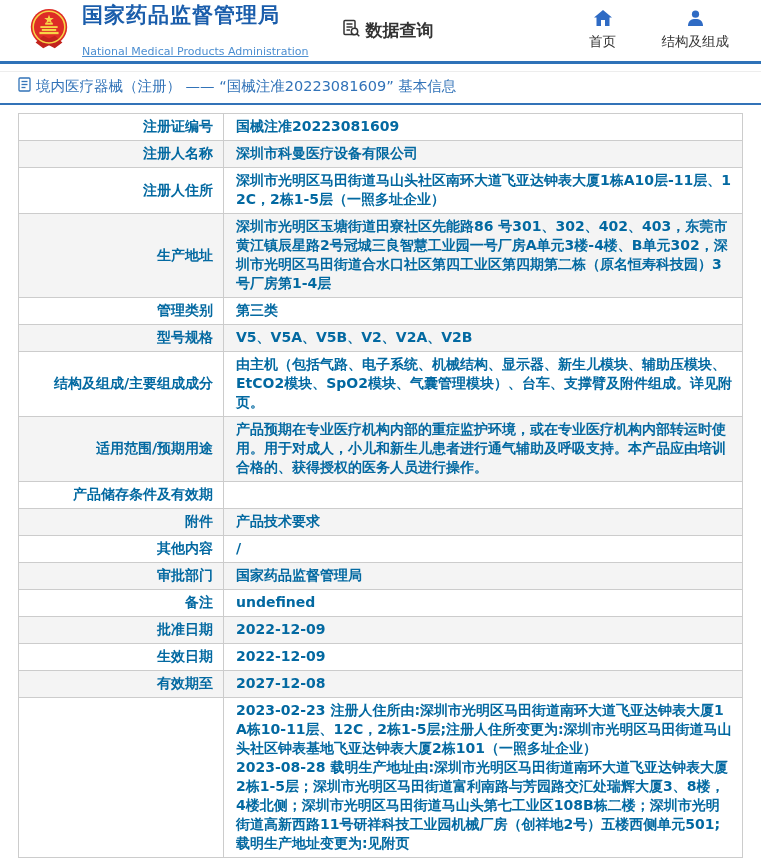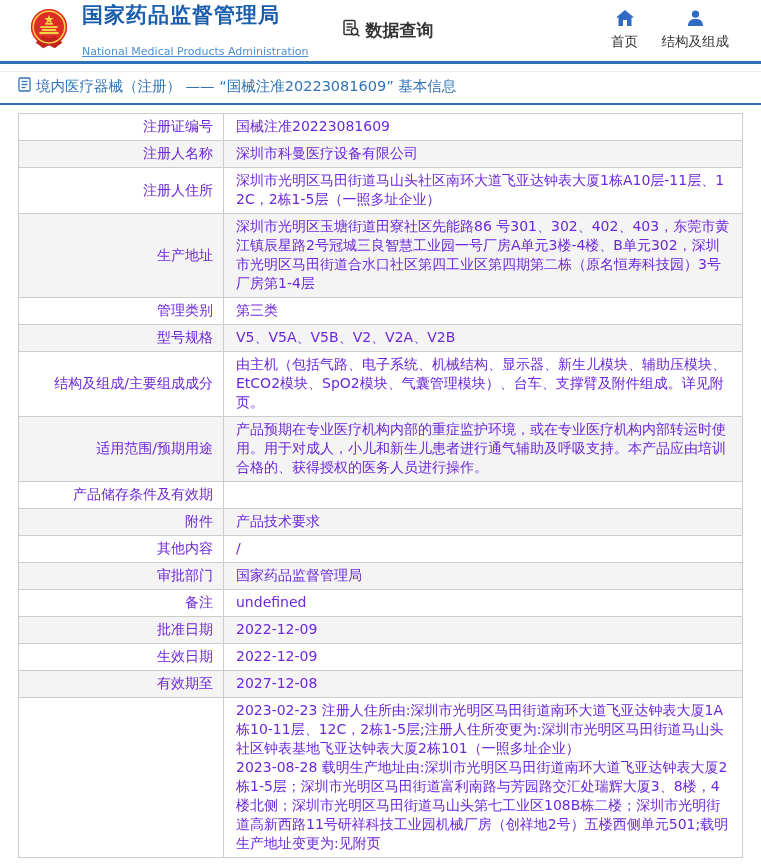--- a/index.html
+++ b/index.html
@@ -24,21 +24,21 @@
     color: #1a5dab; font-weight: bold; font-size: 21px;
     letter-spacing: 1px; line-height: 1.15;
   }
   .brand-sub { color: #4d8fd1; font-size: 11px; margin-top: 18px; text-decoration: underline; }
   .section-tab {
     display: flex; align-items: center; gap: 4px;
     margin-left: 34px; cursor: pointer;
   }
   .section-tab .txt { color: #333; font-size: 17px; font-weight: bold; }
   .header-spacer { flex: 1; }
-  .nav { display: flex; gap: 16px; margin-right: 14px; }
+  .nav { display: flex; gap: 38px; margin-right: 14px; }
   .nav-item {
     display: flex; flex-direction: column; align-items: center;
     gap: 3px; cursor: pointer; min-width: 42px;
   }
   .nav-item .lbl { color: #333; font-size: 13.5px; white-space: nowrap; }
   
   .crumbbar {
     margin-top: 7px;
     padding: 5px 18px 7px 18px;
     border-top: 1px solid #ededed;
@@ -55,22 +55,23 @@
     font-size: 14px;
   }
   table.info col.c-label { width: 205px; }
   table.info tr:nth-child(even) { background: #f4f4f4; }
   table.info tr:nth-child(odd) { background: #ffffff; }
   table.info td {
     border: 1px solid #cccccc;
     padding: 3px 10px 4px 12px;
     line-height: 19px;
     vertical-align: middle;
-    color: #6d28d9;
+    color: #0369a1;
     word-break: break-all;
+    font-weight: bold;
   }
   td.label-cell { text-align: right; padding-right: 10px; }
   td.value-cell { text-align: left; }
   .history-entry { margin: 0; }
 </style>
 </head>
 <body>
 
 <div class="header">
   <span>

